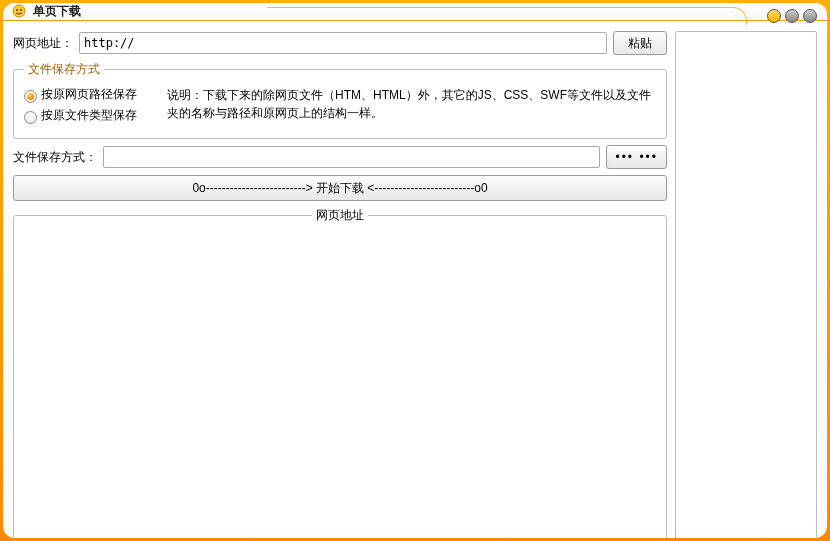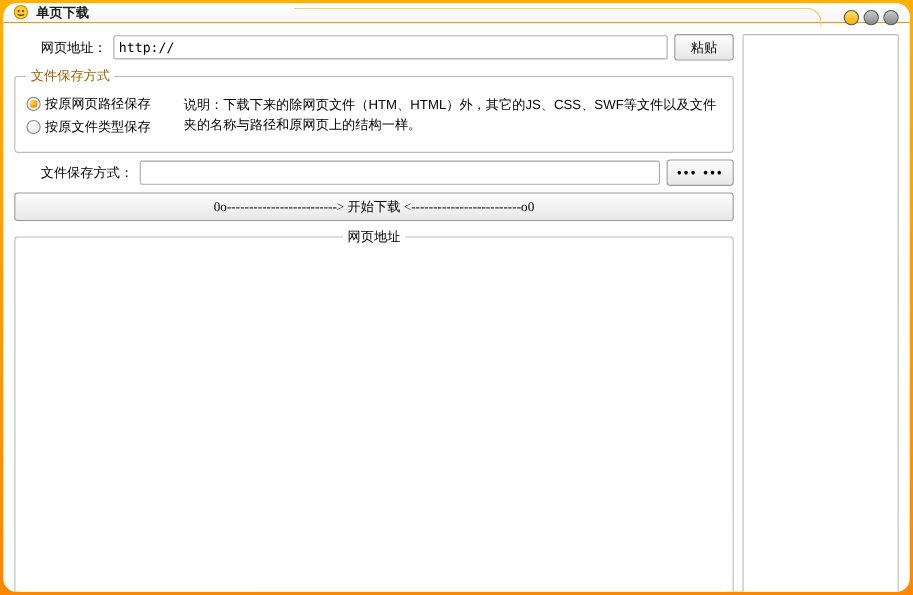--- a/index.html
+++ b/index.html
@@ -90,21 +90,20 @@
 .right-pane {
   width: 142px;
   border: 1px solid #bbb;
   border-radius: 2px;
   background: #fff;
 }
 .row {
   display: flex;
   align-items: center;
   gap: 6px;
-  margin-left: 24px;
 }
 .label {
   font-size: 12px;
   color: #000;
   white-space: nowrap;
 }
 input.text {
   flex: 1;
   height: 22px;
   border: 1px solid #aaa;
@@ -130,21 +129,21 @@
   border-radius: 3px;
   padding: 8px 10px 10px 10px;
 }
 fieldset.group legend {
   font-size: 12px;
   padding: 0 4px;
   color: #a16207;
 }
 .radio-row {
   display: flex;
-  align-items: center;
+  align-items: flex-end;
   gap: 4px;
   margin-bottom: 4px;
 }
 .radio-dot {
   width: 13px;
   height: 13px;
   border-radius: 50%;
   border: 1px solid #888;
   background: linear-gradient(to bottom,#fff,#eee);
   display: inline-flex;
@@ -165,21 +164,21 @@
 .radios { flex-shrink: 0; }
 .desc {
   font-size: 12px;
   color: #000;
   line-height: 1.5;
 }
 button.start {
   width: 100%;
   height: 26px;
   font-size: 12px;
-  font-family: Liberation Serif, serif;
+  font-family: Liberation Sans, sans-serif;
   background: linear-gradient(to bottom, #fdfdfd, #e7e7e7);
   border: 1px solid #999;
   border-radius: 3px;
   cursor: pointer;
   letter-spacing: 0;
   text-align: center;
 }
 fieldset.status {
   flex: 1;
   border: 1px solid #bbb;

